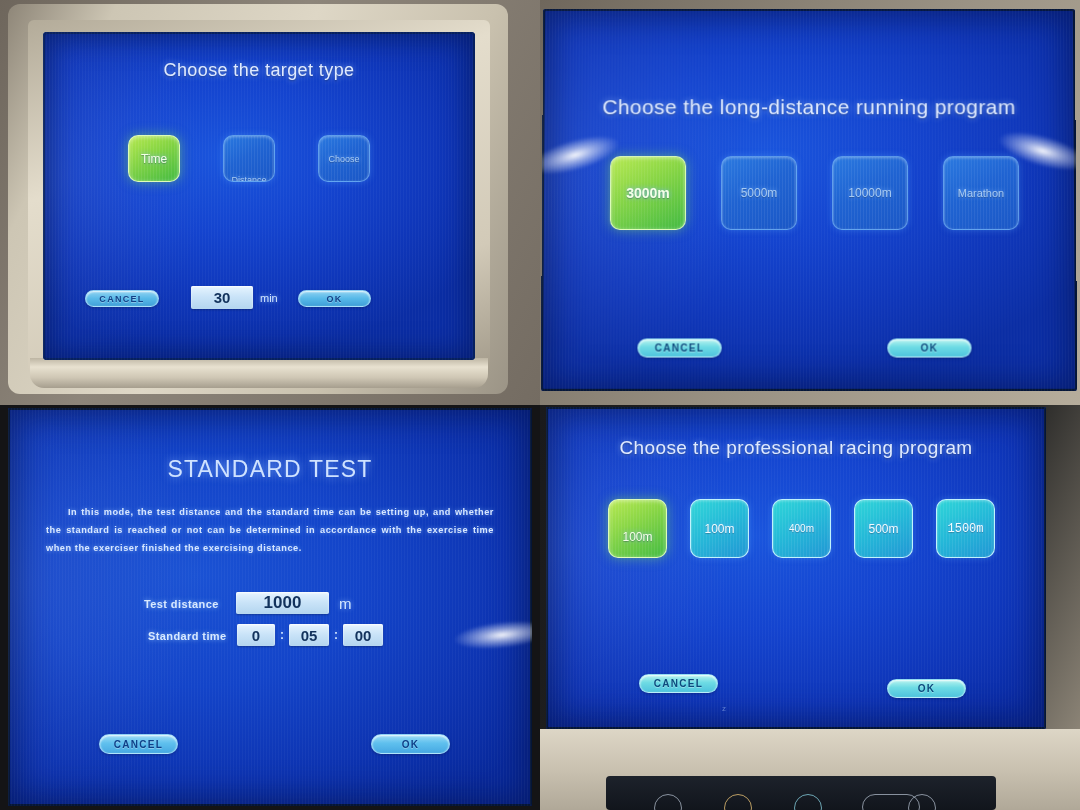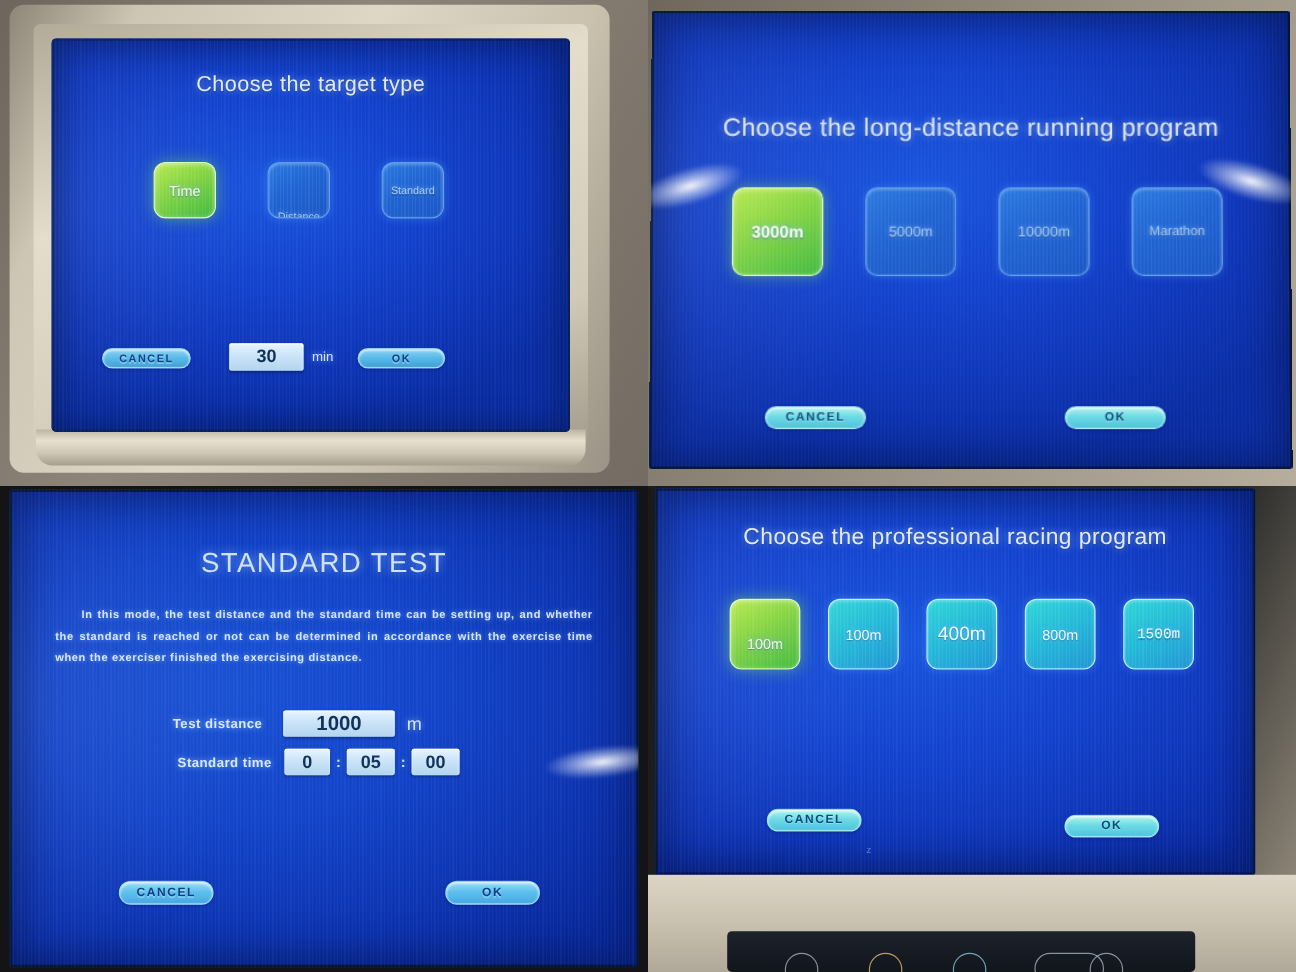--- a/index.html
+++ b/index.html
@@ -213,21 +213,21 @@
         <div class="title" style="top:28px; font-size:18px;">Choose the target type</div>
 
         <div class="tile-row" style="left:85px; top:103px; gap:43px;">
           <div class="tile green" style="width:52px; height:47px;">
             <span class="lbl" style="font-size:12px;">Time</span>
           </div>
           <div class="tile dim" style="width:52px; height:47px;">
             <span class="lbl" style="font-size:9px;margin-top:43px;">Distance</span>
           </div>
           <div class="tile dim" style="width:52px; height:47px;">
-            <span class="lbl" style="font-size:9px;">Standard</span>
+            <span class="lbl" style="font-size:9px;">Choose</span>
           </div>
         </div>
 
         <div class="pill softblue" style="left:42px; top:258px; width:74px; height:17px; font-size:9px;">CANCEL</div>
 
         <div class="field" style="left:148px; top:254px; width:62px; height:23px; font-size:15px;">30</div>
 
         <div class="unit" style="left:217px; top:260px; font-size:11px;">min</div>
 
         <div class="pill softblue" style="left:255px; top:258px; width:73px; height:17px; font-size:9px;">OK</div>
@@ -318,24 +318,24 @@
         <div class="title" style="top:30px; font-size:19px;">Choose the professional racing program</div>
 
         <div class="tile-row" style="left:62px; top:92px; gap:23px;">
           <div class="tile green" style="width:59px; height:59px;">
             <span class="lbl" style="font-size:12px;margin-top:16px;">100m</span>
           </div>
           <div class="tile cyan" style="width:59px; height:59px;">
             <span class="lbl" style="font-size:12px;">100m</span>
           </div>
           <div class="tile cyan" style="width:59px; height:59px;">
-            <span class="lbl" style="font-size:16px;text-align:right;">400m</span>
+            <span class="lbl" style="font-size:10px;text-align:right;">400m</span>
           </div>
           <div class="tile cyan" style="width:59px; height:59px;">
-            <span class="lbl" style="font-size:12px;">800m</span>
+            <span class="lbl" style="font-size:12px;">500m</span>
           </div>
           <div class="tile cyan" style="width:59px; height:59px;">
             <span class="lbl" style="font-size:12px;font-family:Liberation Mono, monospace;">1500m</span>
           </div>
         </div>
 
         <div class="pill cyanbtn" style="left:93px; top:267px; width:79px; height:19px; font-size:10px;">CANCEL</div>
         <div class="pill cyanbtn" style="left:341px; top:272px; width:79px; height:19px; font-size:10px;">OK</div>
 
         <div class="artifact" style="left:176px; top:297px;">z</div>

